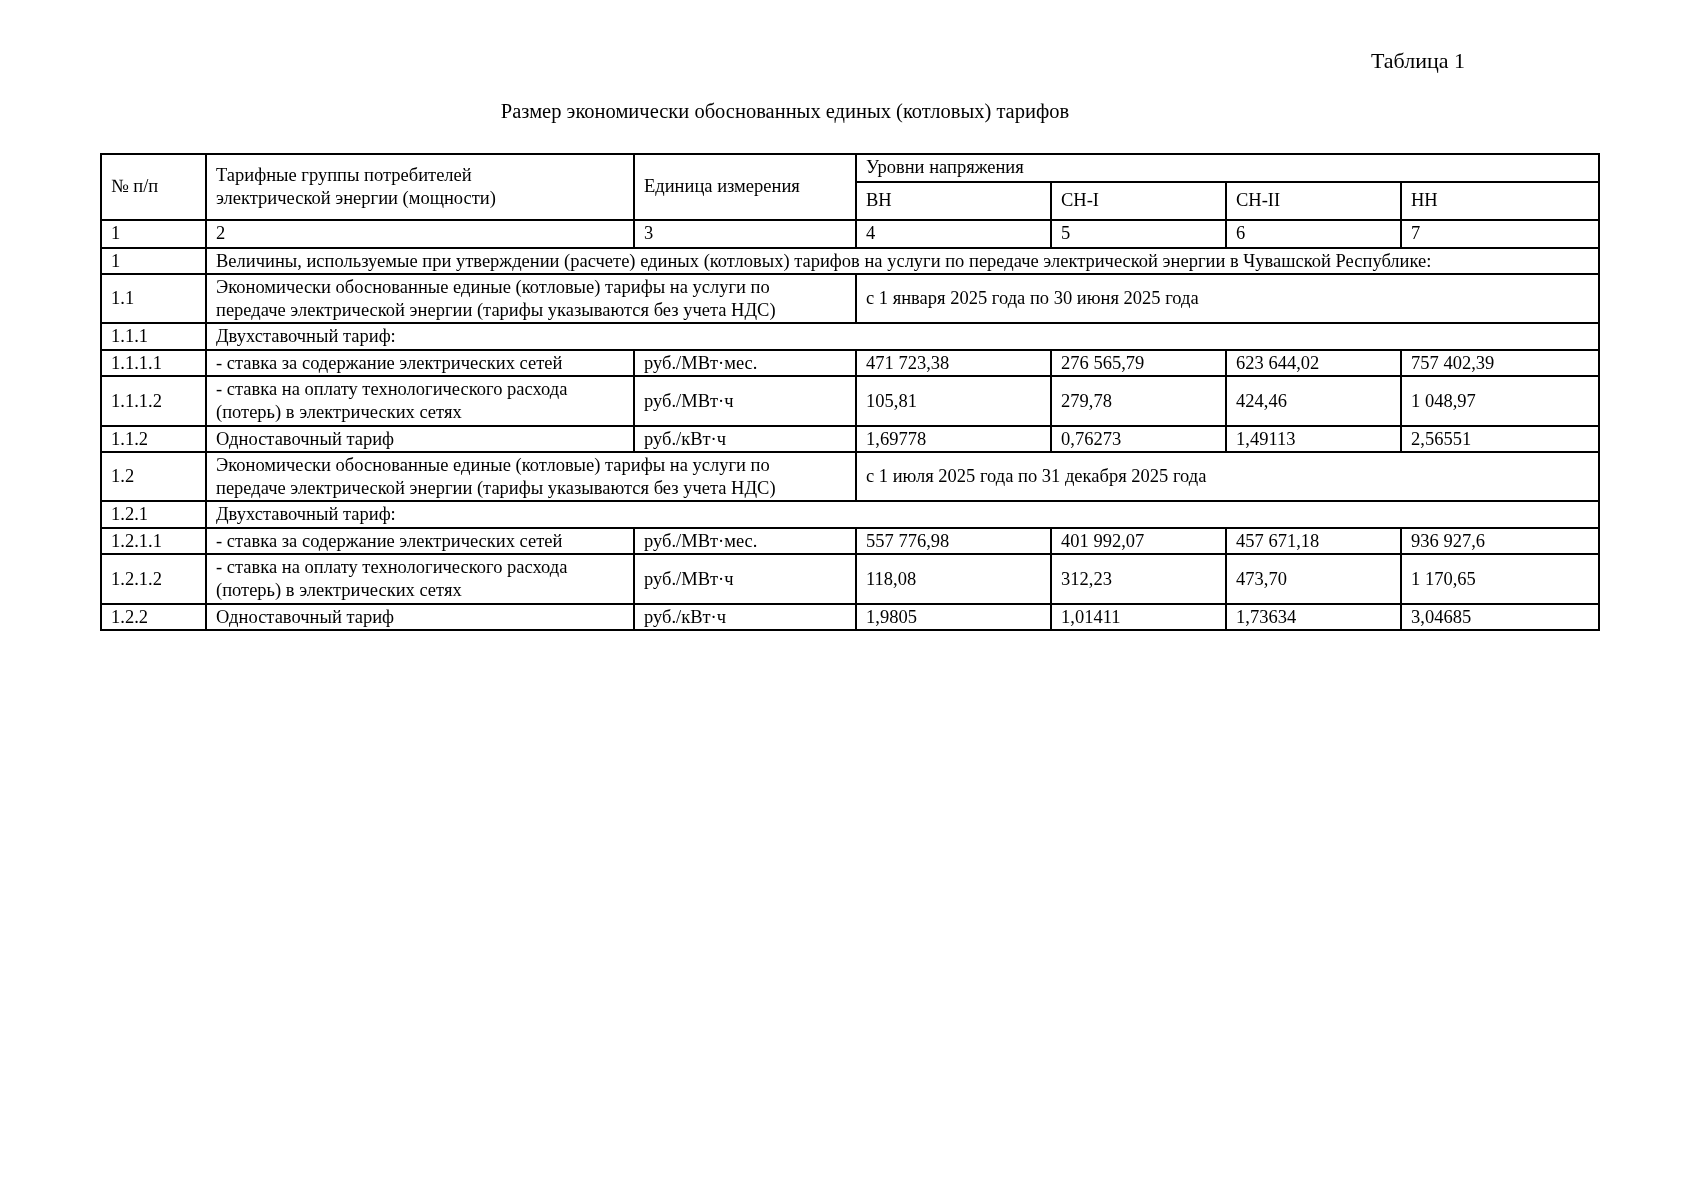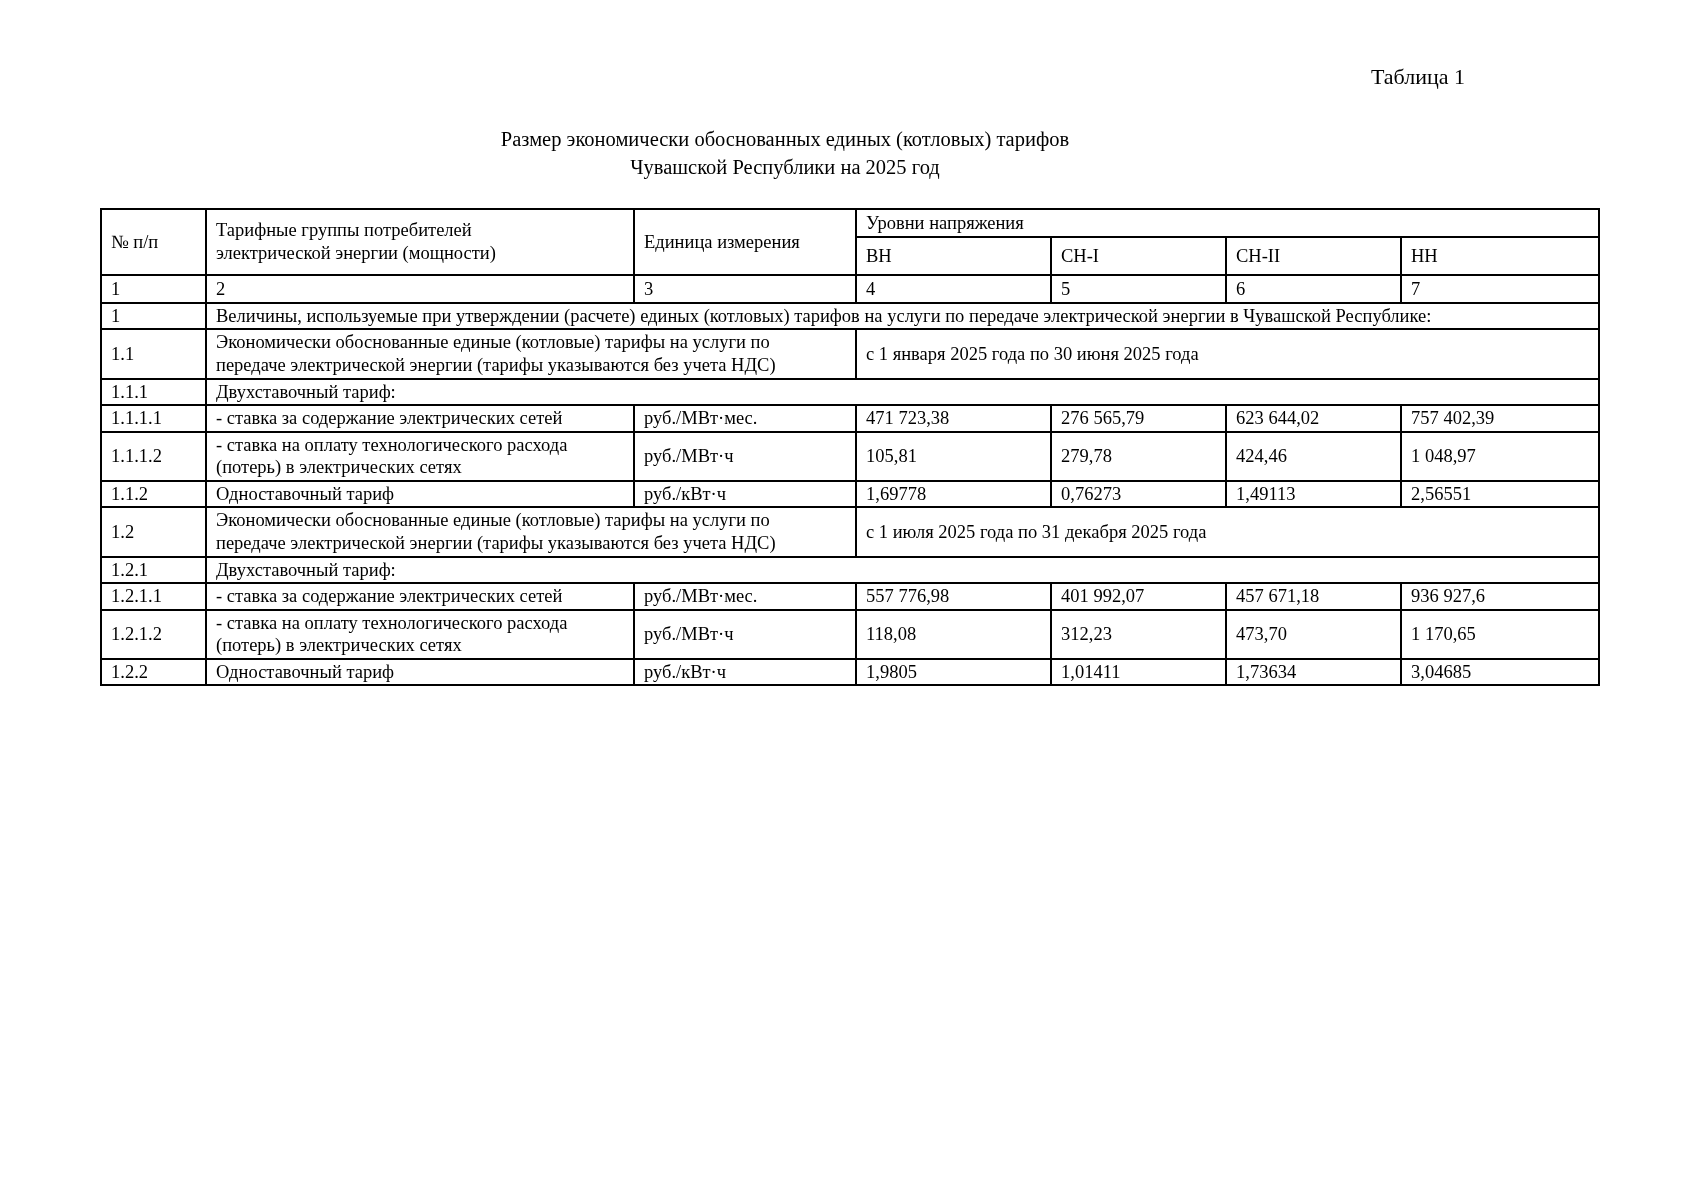--- a/index.html
+++ b/index.html
@@ -8,29 +8,29 @@
     background: #ffffff;
   }
   body {
     width: 1697px;
     height: 1200px;
     color: #000000;
     font-family: "Liberation Serif", "DejaVu Serif", serif;
     overflow: hidden;
   }
   .table-label {
-    padding-top: 64px;
+    padding-top: 48px;
     margin-left: 100px;
     width: 1365px;
     text-align: right;
     font-size: 22px;
     line-height: 1.2;
   }
   .doc-title {
-    margin-top: 36px;
+    margin-top: 24px;
     margin-left: 100px;
     width: 1370px;
     text-align: center;
     font-size: 20.5px;
     line-height: 1.33;
   }
   table.tariff {
     border-collapse: collapse;
     table-layout: fixed;
     margin: 27px 0 0 100px;
@@ -59,21 +59,20 @@
 </style>
 </head>
 <body>
 
 <div>
 
   <div class="table-label">Таблица 1</div>
 
   <div class="doc-title">
     <div>Размер экономически обоснованных единых (котловых) тарифов</div>
-    <div>Чувашской Республики на 2025 год</div>
   </div>
 
   <table class="tariff">
     <colgroup>
       <col style="width:105px">
       <col style="width:428px">
       <col style="width:222px">
       <col style="width:195px">
       <col style="width:175px">
       <col style="width:175px">

